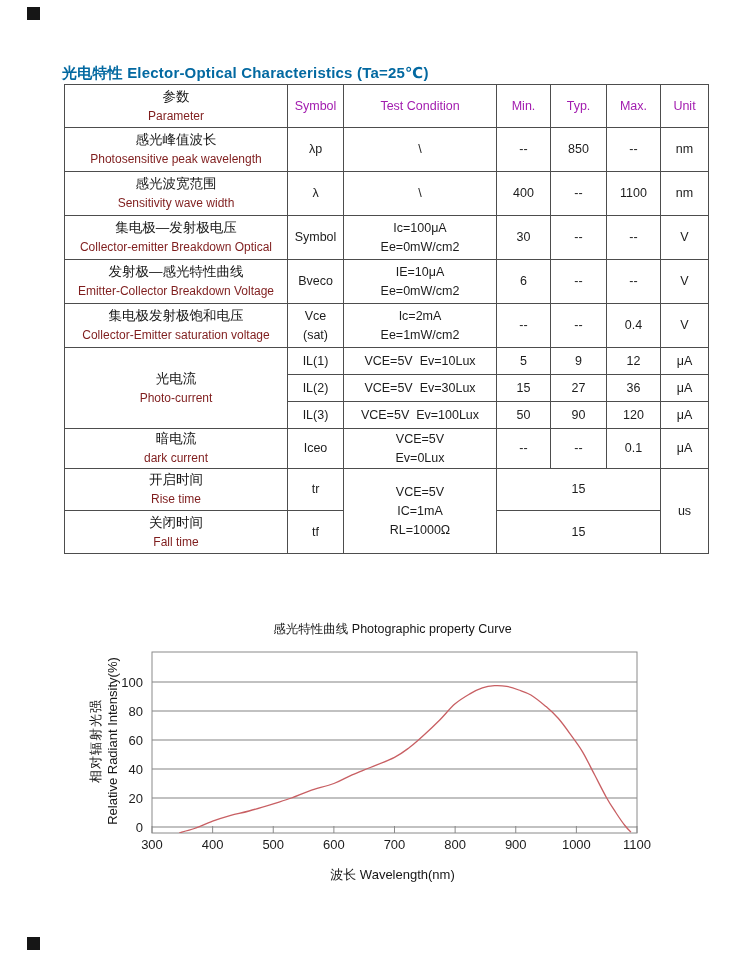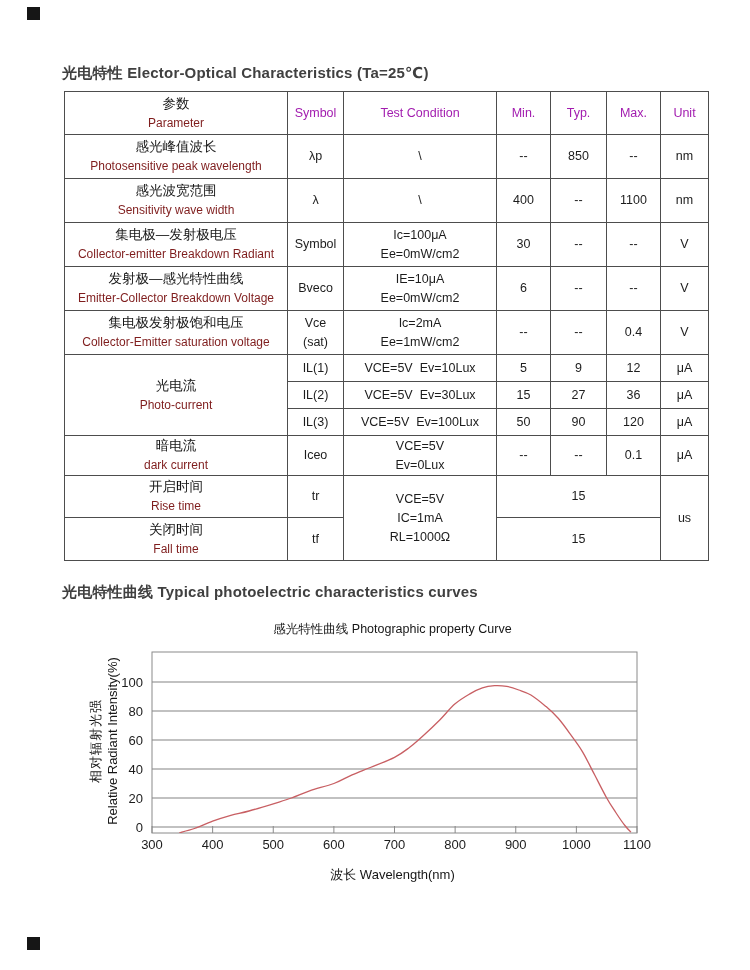--- a/index.html
+++ b/index.html
@@ -1,20 +1,20 @@
 <!DOCTYPE html>
 <html><head>
 <meta charset="utf-8">
 <style>
   html,body{margin:0;padding:0;background:#e8e8e8;}
   #page{position:relative;width:750px;height:970px;background:#ffffff;margin:0 auto;
         font-family:"Liberation Sans","DejaVu Sans",sans-serif;color:#1c1c1c;overflow:hidden;}
   .corner-mark{position:absolute;width:13px;height:13px;background:#161616;}
-  .sec-title{position:absolute;left:62px;font-size:15px;font-weight:bold;color:#404040;letter-spacing:0.2px;}
-  #params-table{position:absolute;left:64px;top:91px;border-collapse:collapse;table-layout:fixed;width:636px;}
+  .sec-title{position:absolute;left:62px;font-size:15px;font-weight:bold;color:#0369a1;letter-spacing:0.2px;}
+  #params-table{position:absolute;left:64px;top:84px;border-collapse:collapse;table-layout:fixed;width:636px;}
   #params-table td,#params-table th{border:1px solid #4d4d4d;text-align:center;vertical-align:middle;padding:0;font-weight:normal;}
   .c-param{width:222px}.c-symbol{width:55px}.c-tc{width:152px}.c-min{width:53px}.c-typ{width:55px}.c-max{width:53px}.c-unit{width:47px}
   .zh{font-size:13.5px;line-height:20px;color:#161616;}
   .en{font-size:12px;line-height:19px;color:#7f1d1d;}
   .val{font-size:12.5px;line-height:19px;color:#1c1c1c;}
   .hdr{font-size:12.5px;color:#a21caf;}
   #chart-title{position:absolute;left:20px;top:621px;width:745px;text-align:center;font-size:12.5px;color:#161616;}
   #x-axis-title{position:absolute;left:20px;top:866px;width:745px;text-align:center;font-size:13px;color:#161616;}
   #y-axis-title{position:absolute;left:-26px;top:724px;width:260px;text-align:center;transform:rotate(-90deg);}
   #y-axis-title .zh-line{font-size:13px;line-height:17px;letter-spacing:1px;color:#161616;}
@@ -91,21 +91,21 @@
           <td class="c-max">
             <div class="val">1100</div>
           </td>
           <td class="c-unit">
             <div class="val">nm</div>
           </td>
         </tr>
         <tr style="height: 44px;">
           <td class="c-param">
             <div class="zh">集电极—发射极电压</div>
-            <div class="en">Collector-emitter Breakdown Radiant</div>
+            <div class="en">Collector-emitter Breakdown Optical</div>
           </td>
           <td class="c-symbol">
             <div class="val">Symbol</div>
           </td>
           <td class="c-tc">
             <div class="val">Ic=100μA</div>
             <div class="val">Ee=0mW/cm2</div>
           </td>
           <td class="c-min">
             <div class="val">30</div>
@@ -288,21 +288,20 @@
           <td class="c-symbol">
             <div class="val">tf</div>
           </td>
           <td class="c-min" colspan="3">
             <div class="val">15</div>
           </td>
         </tr>
       </tbody>
   </table>
 
-  <div class="sec-title" style="top:583px;">光电特性曲线 Typical photoelectric characteristics curves</div>
 
   <div id="chart-title">感光特性曲线  Photographic property Curve</div>
 
   <div id="y-axis-title">
     <div class="zh-line">相对辐射光强</div>
     <div class="en-line">Relative Radiant Intensity(%)</div>
   </div>
 
   <svg id="chart-svg" width="750" height="310" viewBox="0 600 750 310">
       <defs>

